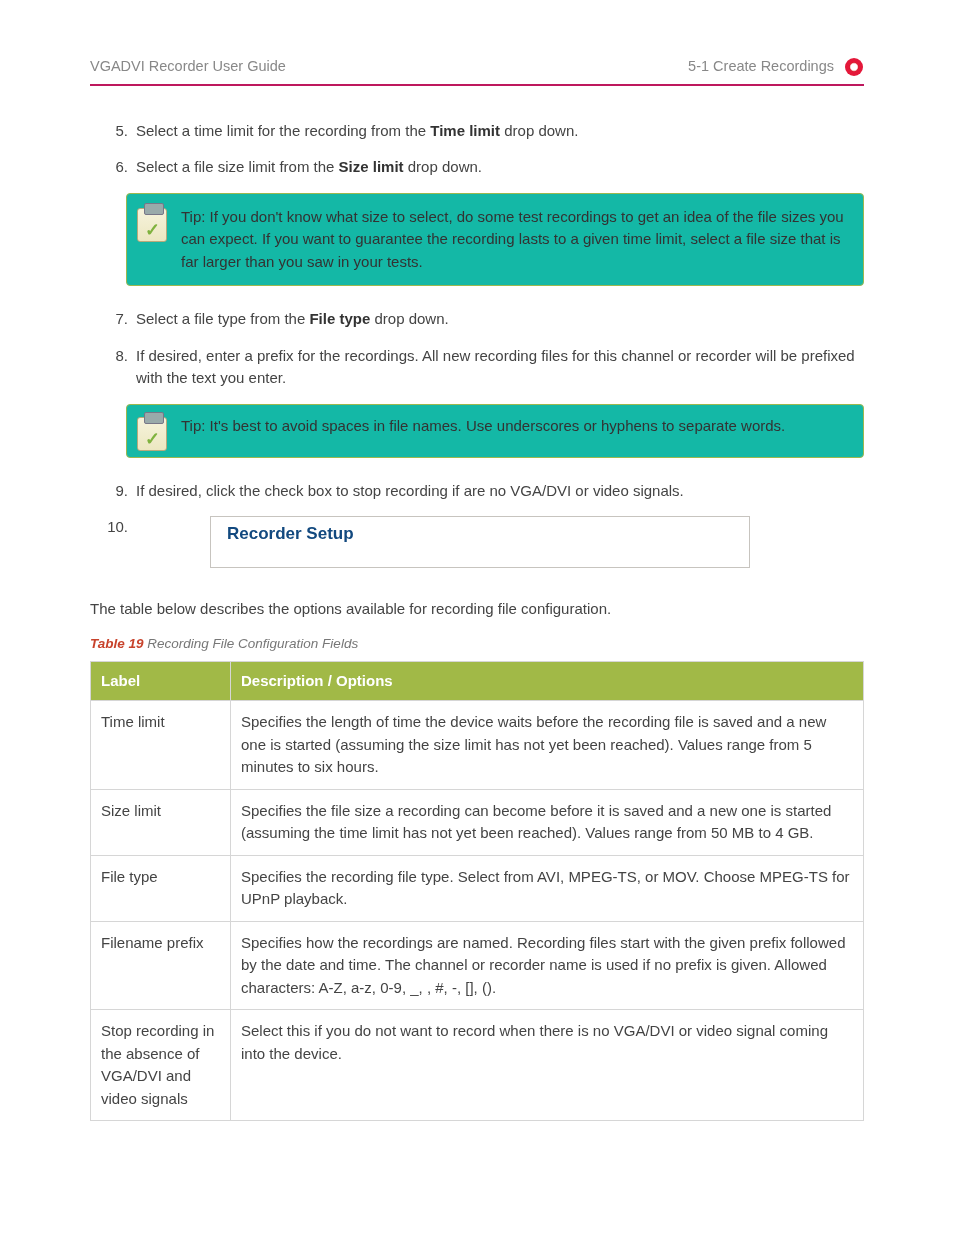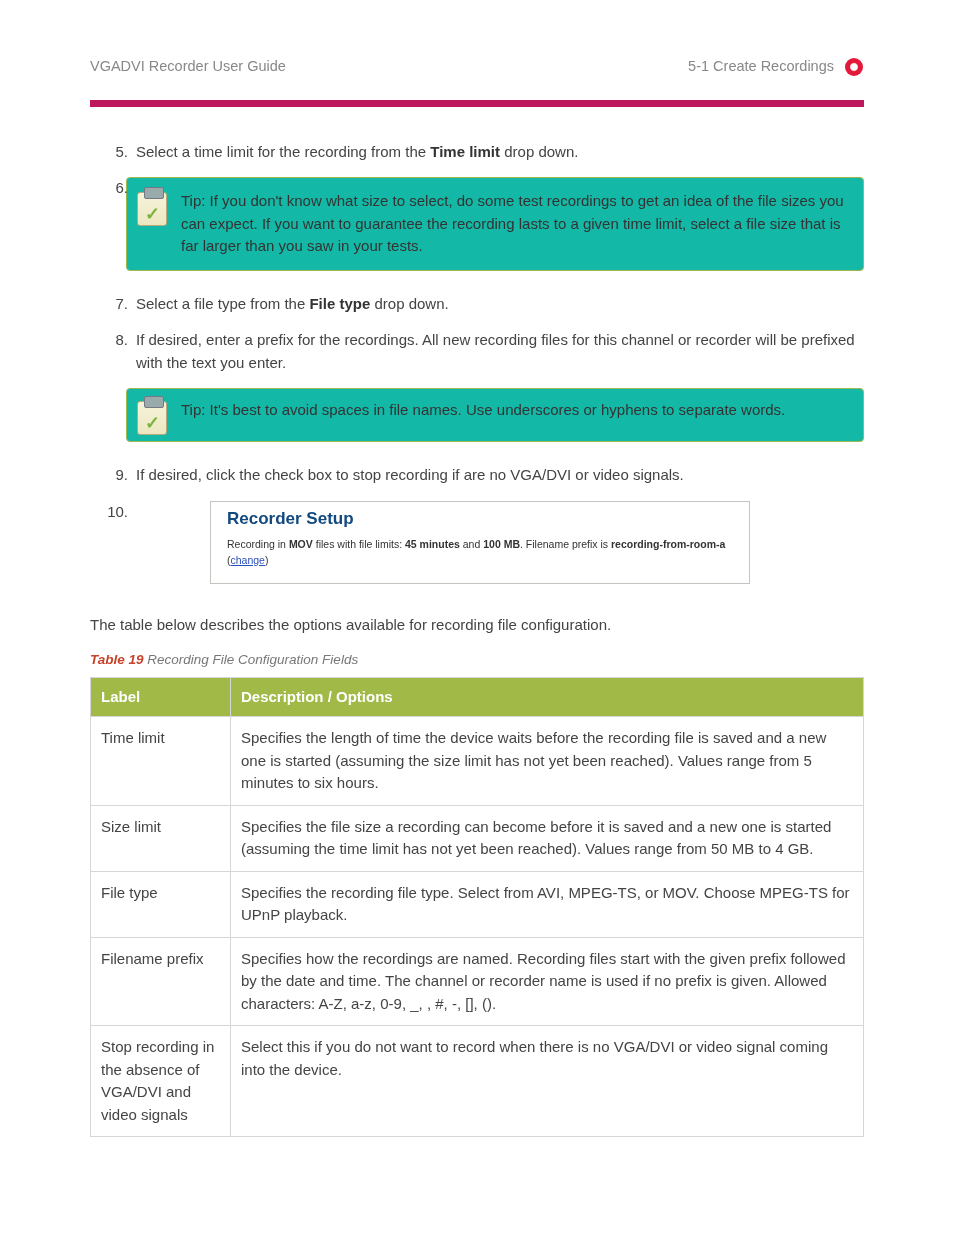--- a/index.html
+++ b/index.html
@@ -10,22 +10,22 @@
     width: 954px;
     margin: 0 auto;
     padding: 56px 90px 40px 90px;
     font-size: 15px;
     line-height: 1.5;
   }
   .page-header {
     display: flex;
     justify-content: space-between;
     align-items: center;
-    border-bottom: 7px solid #be185d;
-    padding-bottom: 22px;
+    border-bottom: 2px solid #be185d;
+    padding-bottom: 6px;
     margin-bottom: 34px;
     color: #888;
     font-size: 14.5px;
   }
   .header-right { display: flex; align-items: center; gap: 10px; }
   .logo-dot {
     width: 20px; height: 20px; position: relative;
   }
   .logo-dot svg { width: 20px; height: 20px; }
   ol.steps { list-style: none; padding-left: 40px; }
@@ -96,21 +96,21 @@
           <circle cx="10" cy="10" r="9" fill="#e4183a"></circle>
           <circle cx="10" cy="10" r="4.2" fill="#fff"></circle>
           <circle cx="10" cy="10" r="4.2" fill="none" stroke="#c00" stroke-width="0.5"></circle>
         </svg>
     </span>
   </div>
 </div>
 
 <ol class="steps">
   <li><span class="num">5.</span><span>Select a time limit for the recording from the <b>Time limit</b> drop down.</span></li>
-  <li><span class="num">6.</span></li>
+  <li><span class="num">6.</span><span>Select a file size limit from the <b>Size limit</b> drop down.</span></li>
 </ol>
 
 <div class="tip-box">
   <div class="clip"></div>
   <div class="tip-text">Tip: If you don't know what size to select, do some test recordings to get an idea of the file sizes you can expect. If you want to guarantee the recording lasts to a given time limit, select a file size that is far larger than you saw in your tests.</div>
 </div>
 
 <ol class="steps">
   <li><span class="num">7.</span><span>Select a file type from the <b>File type</b> drop down.</span></li>
   <li><span class="num">8.</span><span>If desired, enter a prefix for the recordings. All new recording files for this channel or recorder will be prefixed with the text you enter.</span></li>
@@ -121,23 +121,20 @@
   <div class="tip-text">Tip: It's best to avoid spaces in file names. Use underscores or hyphens to separate words.</div>
 </div>
 
 <ol class="steps">
   <li><span class="num">9.</span><span>If desired, click the check box to stop recording if are no VGA/DVI or video signals.</span></li>
   <li><span class="num">10.</span></li>
 </ol>
 
 <div class="screenshot-box">
   <div class="ss-title">Recorder Setup</div>
-  <div class="ss-line">
-    <span>Recording in </span><b>MOV</b><span> files with file limits: </span><b>45 minutes</b><span> and </span><b>100 MB</b><span>. Filename prefix is </span><b>recording-from-room-a</b><span>  (</span><span class="blue">change</span><span>)</span>
-  </div>
 </div>
 
 <p class="intro-line">The table below describes the options available for recording file configuration.</p>
 
 <p class="table-caption">
   <span class="red">Table 19</span><span> Recording File Configuration Fields</span>
 </p>
 
 <table class="fields">
   <thead>

